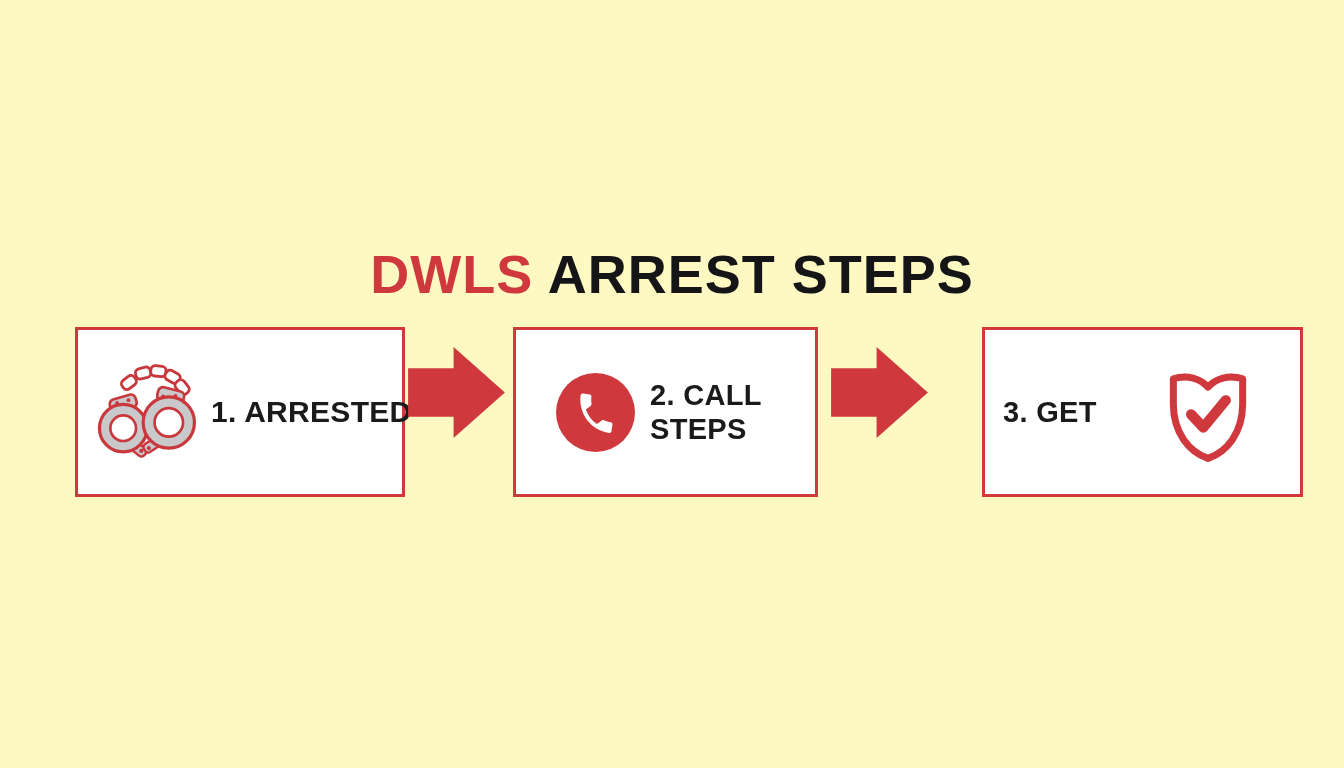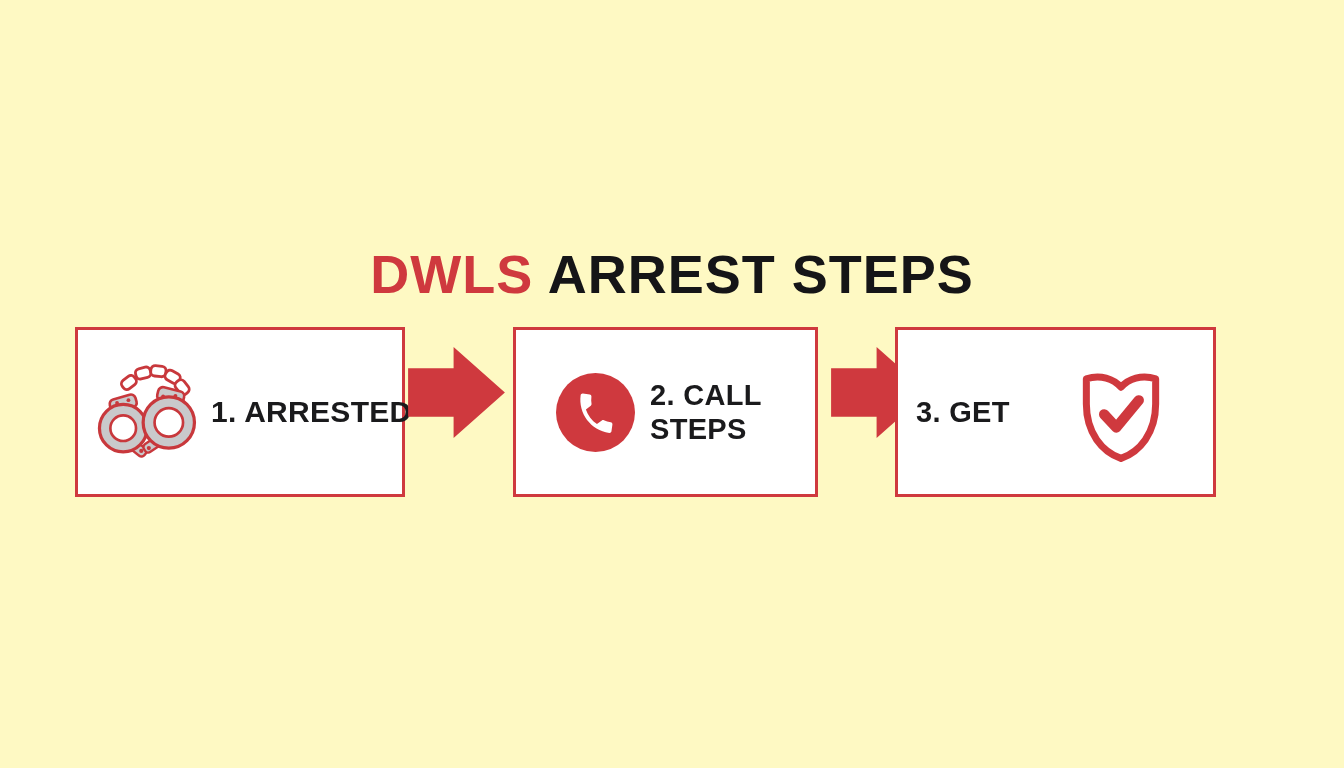--- a/index.html
+++ b/index.html
@@ -32,21 +32,21 @@
     top: 327px;
     height: 170px;
     border: 3px solid #cf393e;
     background: #ffffff;
     box-sizing: border-box;
     display: flex;
     align-items: center;
   }
   #box-1 { left: 75px;  width: 330px; padding-left: 11px; }
   #box-2 { left: 513px; width: 305px; padding-left: 40px; }
-  #box-3 { left: 895px; width: 321px; padding-left: 18px; padding-right: 45px; justify-content: space-between; }
+  #box-3 { left: 982px; width: 321px; padding-left: 18px; padding-right: 45px; justify-content: space-between; }
 
   .step-label {
     font-weight: 800;
     font-size: 29px;
     line-height: 34px;
     letter-spacing: 0.3px;
     color: #1a1a1c;
     white-space: nowrap;
   }
   #box-1 .step-label { margin-left: 8px; font-size: 30px; }

